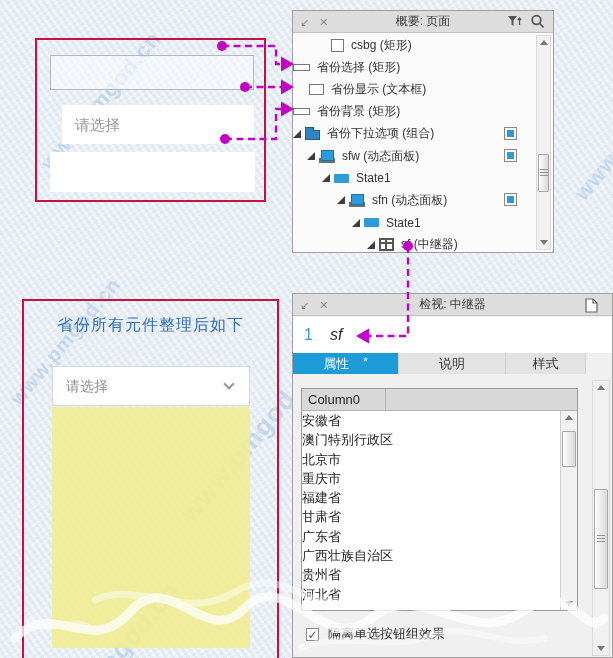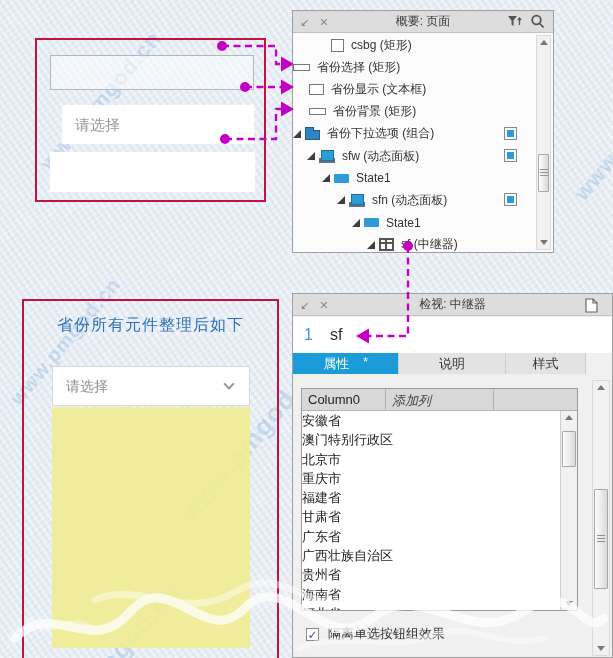--- a/index.html
+++ b/index.html
@@ -62,21 +62,21 @@
   .sb-up { top:4px; } .sb-down { bottom:4px; }
   .tri-up   { width:0; height:0; border-left:4px solid transparent; border-right:4px solid transparent; border-bottom:5px solid #777; }
   .tri-down { width:0; height:0; border-left:4px solid transparent; border-right:4px solid transparent; border-top:5px solid #777; }
   .sb-thumb { position:absolute; left:1px; right:1px; background:linear-gradient(90deg,#fefefe,#d9d9d9); border:1px solid #a8a8a8; border-radius:1px; }
   .sb-grip { position:absolute; left:50%; top:50%; width:8px; height:8px; transform:translate(-50%,-50%);
              background:repeating-linear-gradient(#909090 0 1px, transparent 1px 3px); }
   
   #inspector { left:292px; top:293px; width:321px; height:365px; background:#F0F0F0; }
   #name-row { position:absolute; left:0; right:0; top:23px; height:36px; background:#fff; display:flex; align-items:center; }
   #name-row .idx { color:#3E9CD9; font-size:16px; margin-left:11px; width:26px; }
-  #name-row .nm  { color:#2f2f2f; font-size:16px; }
+  #name-row .nm  { color:#2f2f2f; font-size:16px;font-style:italic; }
   #tabs { position:absolute; left:0; top:59px; width:335px; height:21px; display:flex; }
   .tab { height:21px; display:flex; align-items:center; justify-content:center; font-size:13px; color:#333;
          background:#E3E3E3; border-right:1px solid #cfcfcf; cursor:default; }
   .tab.active { background:#1C9BD9; color:#fff; }
   .tab .star { font-size:12px; margin-left:14px; margin-top:-4px; }
   #grid { position:absolute; left:8px; top:94px; width:277px; height:223px; background:#fff; border:1px solid #9b9b9b; overflow:hidden; }
   #grid-head { display:flex; height:22px; background:#D8D8D8; border-bottom:1px solid #b3b3b3; font-size:13px; color:#222; }
   .gh-cell { padding:3px 0 0 6px; border-right:1px solid #b3b3b3; overflow:hidden; }
   .gh-c0 { width:84px; } .gh-c1 { width:108px; font-style:italic; color:#444; } .gh-c2 { flex:1; border-right:none; }
   #grid-rows { position:absolute; left:0; top:22px; right:17px; bottom:0; overflow:hidden; }
@@ -147,21 +147,21 @@
           <span>csbg (矩形)</span>
         </div>
         <div class="tree-row" style="top: 22.2px; ">
           <span class="t-ico icon-flat-rect"></span>
           <span>省份选择 (矩形)</span>
         </div>
         <div class="tree-row" style="top: 44.4px; padding-left: 16px;">
           <span class="t-ico icon-text-field"></span>
           <span>省份显示 (文本框)</span>
         </div>
-        <div class="tree-row" style="top: 66.6px; padding-left: 16px;">
+        <div class="tree-row" style="top: 66.6px; padding-left: 0;">
           <span class="t-ico icon-flat-rect"></span>
           <span>省份背景 (矩形)</span>
         </div>
         <div class="tree-row" style="top: 88.8px;">
           <span class="expander"></span>
           <span class="t-ico icon-folder"></span>
           <span>省份下拉选项 (组合)</span>
           <div class="toggle-sq">
             <i></i>
           </div>
@@ -235,34 +235,32 @@
         <div class="tab" style="width: 107px;">
           <span>说明</span>
         </div>
         <div class="tab" style="width: 80px;">
           <span>样式</span>
         </div>
       </div>
     <div id="grid">
       <div id="grid-head">
         <div class="gh-cell gh-c0">Column0</div>
-        <div class="gh-cell gh-c1">添加列</div>
         <div class="gh-cell gh-c2"></div>
       </div>
       <div id="grid-rows">
           <div class="grid-row">安徽省</div>
           <div class="grid-row">澳门特别行政区</div>
           <div class="grid-row">北京市</div>
           <div class="grid-row">重庆市</div>
           <div class="grid-row">福建省</div>
           <div class="grid-row">甘肃省</div>
           <div class="grid-row">广东省</div>
           <div class="grid-row">广西壮族自治区</div>
           <div class="grid-row">贵州省</div>
-          <div class="grid-row">海南省</div>
           <div class="grid-row">河北省</div>
         </div>
       <div class="vscroll" id="grid-sb">
         <div class="sb-up">
             <div class="tri-up"></div>
           </div>
         <div class="sb-thumb" style="top:20px;height:36px;"></div>
         <div class="sb-down">
             <div class="tri-down"></div>
           </div>

